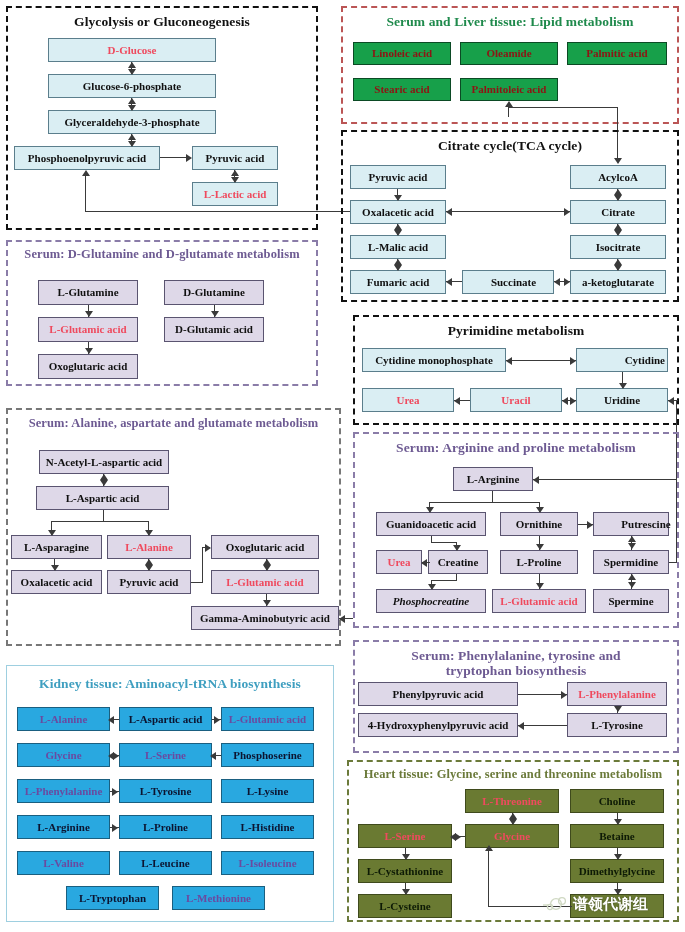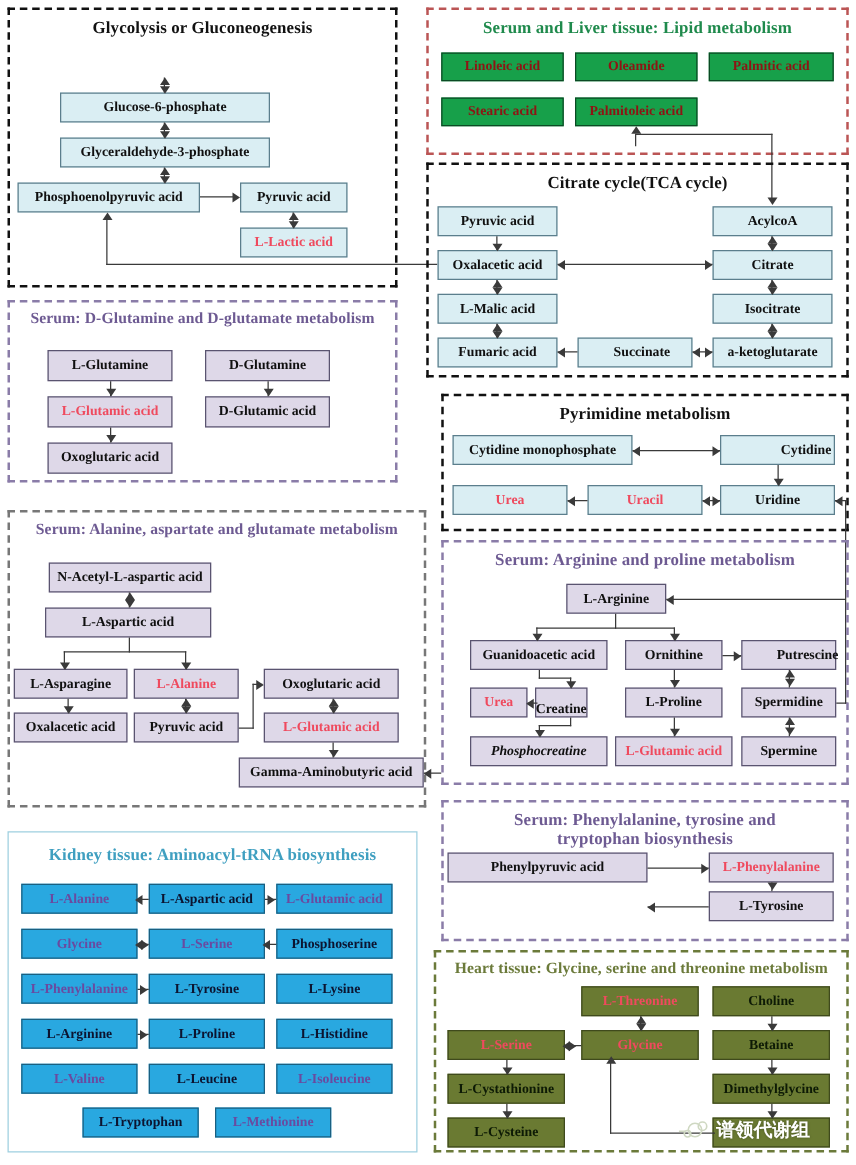--- a/index.html
+++ b/index.html
@@ -53,20 +53,23 @@
              font-weight:bold;color:#ffffff;text-shadow:0 0 2px rgba(0,0,0,.35);}
 </style>
 </head>
 <body>
 
 <div id="canvas">
 
   <div class="panel dash-black" style="left:6px;top:6px;width:312px;height:224px;">
     <div class="ptitle t-black" style="top:6px;">Glycolysis or Gluconeogenesis</div>
   </div>
+  <div class="node n-blue" style="left:48px;top:38px;width:168px;height:24px;">
+    <span class="red">D-Glucose</span>
+    </div>
   <div class="node n-blue" style="left:48px;top:74px;width:168px;height:24px;">
     <span>Glucose-6-phosphate</span>
     </div>
   <div class="node n-blue" style="left:48px;top:110px;width:168px;height:24px;">
     <span>Glyceraldehyde-3-phosphate</span>
     </div>
   <div class="node n-blue" style="left:14px;top:146px;width:146px;height:24px;">
     <span>Phosphoenolpyruvic acid</span>
     </div>
   <div class="node n-blue" style="left:192px;top:146px;width:86px;height:24px;">
@@ -305,21 +308,21 @@
     </div>
   <div class="node n-lav" style="left:500px;top:512px;width:78px;height:24px;">
     <span>Ornithine</span>
     </div>
   <div class="node n-lav" style="left:593px;top:512px;width:76px;height:24px;padding-left:32px;">
     <span>Putrescine</span>
     </div>
   <div class="node n-lav" style="left:376px;top:550px;width:46px;height:24px;">
     <span class="red">Urea</span>
     </div>
-  <div class="node n-lav" style="left:428px;top:550px;width:42px;height:24px;align-items:flex-end;">
+  <div class="node n-lav" style="left:428px;top:550px;width:60px;height:24px;">
     <span>Creatine</span>
     </div>
   <div class="node n-lav" style="left:500px;top:550px;width:78px;height:24px;">
     <span>L-Proline</span>
     </div>
   <div class="node n-lav" style="left:593px;top:550px;width:76px;height:24px;">
     <span>Spermidine</span>
     </div>
   <div class="node n-lav" style="left:376px;top:589px;width:110px;height:24px;font-style:italic;">
     <span>Phosphocreatine</span>
@@ -364,20 +367,23 @@
 
   <div class="panel dash-purple" style="left:353px;top:640px;width:326px;height:113px;">
     <div class="ptitle t-purple" style="top:6px;padding:0 22px;">Serum: Phenylalanine, tyrosine and tryptophan biosynthesis</div>
   </div>
   <div class="node n-lav" style="left:358px;top:682px;width:160px;height:24px;">
     <span>Phenylpyruvic acid</span>
     </div>
   <div class="node n-lav" style="left:567px;top:682px;width:100px;height:24px;">
     <span class="red">L-Phenylalanine</span>
     </div>
+  <div class="node n-lav" style="left:358px;top:713px;width:160px;height:24px;">
+    <span>4-Hydroxyphenylpyruvic acid</span>
+    </div>
   <div class="node n-lav" style="left:567px;top:713px;width:100px;height:24px;">
     <span>L-Tyrosine</span>
     </div>
   <div class="ln h" style="left:518px;top:694px;width:49px;"></div>
   <div class="arw ar" style="left:561px;top:691px;"></div>
   <div class="ln v" style="left:617px;top:706px;height:7px;"></div>
   <div class="arw ad" style="left:614px;top:706px;"></div>
   <div class="ln h" style="left:518px;top:725px;width:49px;"></div>
   <div class="arw al" style="left:518px;top:722px;"></div>
 

